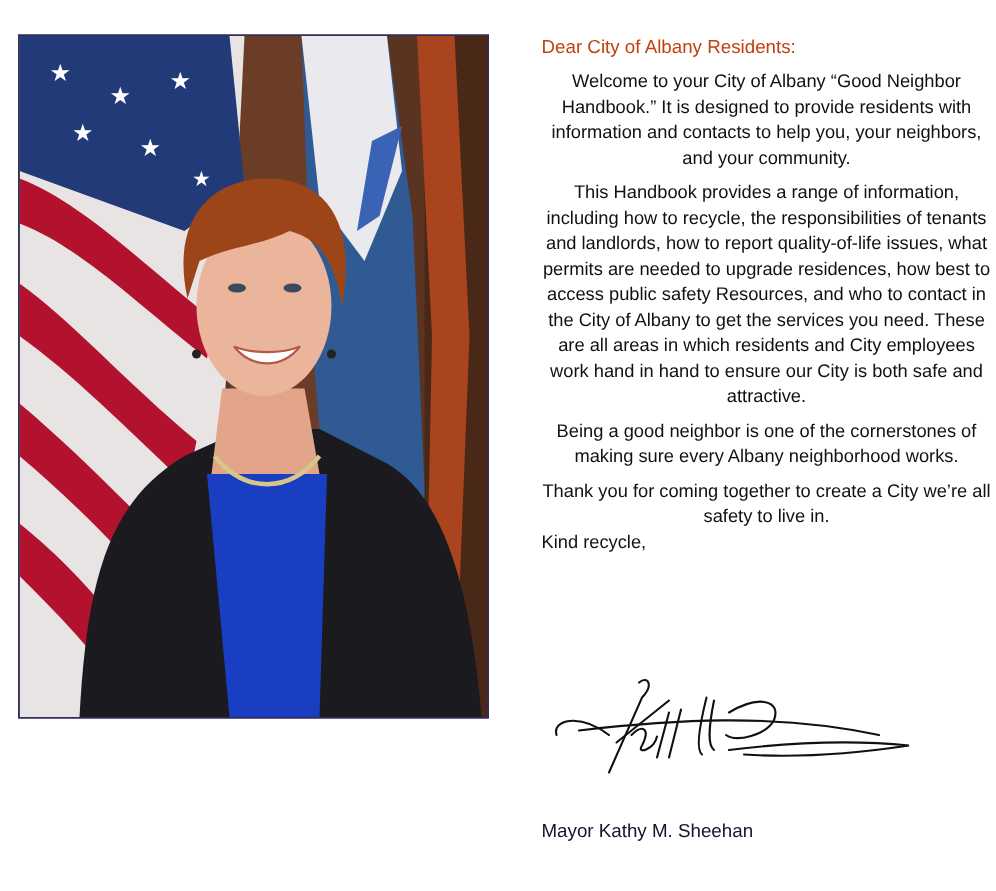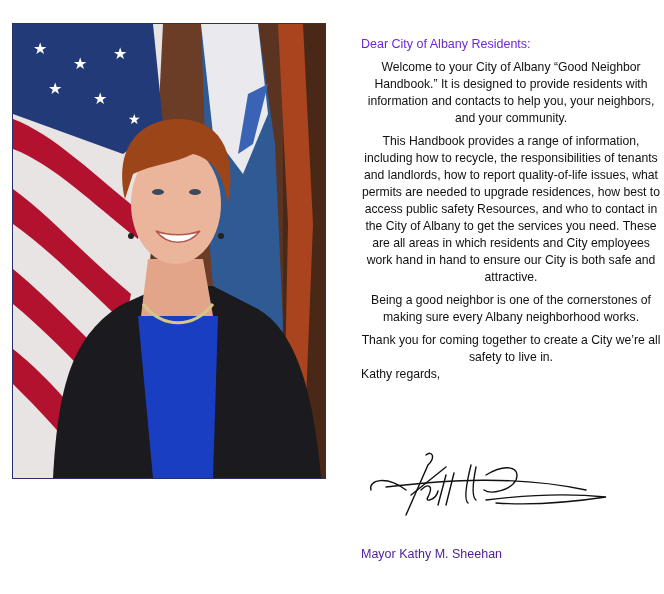--- a/index.html
+++ b/index.html
@@ -5,27 +5,27 @@
   html, body { margin: 0; padding: 0; background: #ffffff; }
   body { width: 664px; height: 594px; position: relative; overflow: hidden;
          font-family: "Liberation Sans", sans-serif; color: #111; }
 
   .photo { position: absolute; left: 12px; top: 23px; width: 312px; height: 454px;
            border: 1px solid #2a2f6a; overflow: hidden; background: #4a2c1e; }
   .photo svg { display: block; width: 100%; height: 100%; }
 
   .letter { position: absolute; left: 361px; top: 20px; width: 300px;
             font-size: 12.2px; line-height: 17px; }
-  .salutation { color: #6d28d9; margin: 16px 0 6px 0; font-size: 12.5px; }
+  .salutation { color: #c2410c; margin: 3px 0 6px 0; font-size: 12.5px; }
   .para { margin: 0 0 6px 0; text-align: center; }
   .para.gap { margin-top: 4px; }
   .closing { margin: 0; }
 
   .signature { position: absolute; left: 366px; top: 445px; width: 250px; height: 80px; }
-  .signer { position: absolute; left: 361px; top: 547px; color: #4c1d95; font-size: 12.5px; }
+  .signer { position: absolute; left: 361px; top: 547px; color: #0f172a; font-size: 12.5px; }
 </style>
 </head>
 <body>
 
 <div class="photo" title="Portrait of Mayor Kathy M. Sheehan in front of flags">
   <svg viewBox="0 0 312 454" preserveAspectRatio="none">
 
     <rect x="0" y="0" width="312" height="454" fill="#5a3321"></rect>
     <rect x="140" y="0" width="60" height="454" fill="#6b3d26"></rect>
     <rect x="270" y="0" width="42" height="454" fill="#4a2818"></rect>
@@ -73,21 +73,21 @@
     <circle cx="208" cy="212" r="3" fill="#222"></circle>
   </svg>
 </div>
 
 <div class="letter">
   <p class="salutation">Dear City of Albany Residents:</p>
   <p class="para">Welcome to your City of Albany “Good Neighbor Handbook.” It is designed to provide residents with information and contacts to help you, your neighbors, and your community.</p>
   <p class="para">This Handbook provides a range of information, including how to recycle, the responsibilities of tenants and landlords, how to report quality-of-life issues, what permits are needed to upgrade residences, how best to access public safety Resources, and who to contact in the City of Albany to get the services you need. These are all areas in which residents and City employees work hand in hand to ensure our City is both safe and attractive.</p>
   <p class="para gap">Being a good neighbor is one of the cornerstones of making sure every Albany neighborhood works.</p>
   <p class="para gap" style="margin-bottom:0">Thank you for coming together to create a City we’re all safety to live in.</p>
-  <p class="closing">Kathy regards,</p>
+  <p class="closing">Kind recycle,</p>
 </div>
 
 <svg class="signature" viewBox="0 0 250 80">
   <g fill="none" stroke="#111" stroke-width="1.4" stroke-linecap="round">
     <path d="M5,45 C2,35 20,30 40,45"></path>
     <path d="M60,10 C66,5 70,12 62,20 L40,70"></path>
     <path d="M45,50 L80,22"></path>
     <path d="M55,45 C62,38 68,40 62,52 C58,58 70,55 72,46"></path>
     <path d="M80,30 L72,60 M88,28 L80,60"></path>
     <path d="M105,20 C100,40 98,55 102,58 M110,22 C106,42 106,52 110,55"></path>

